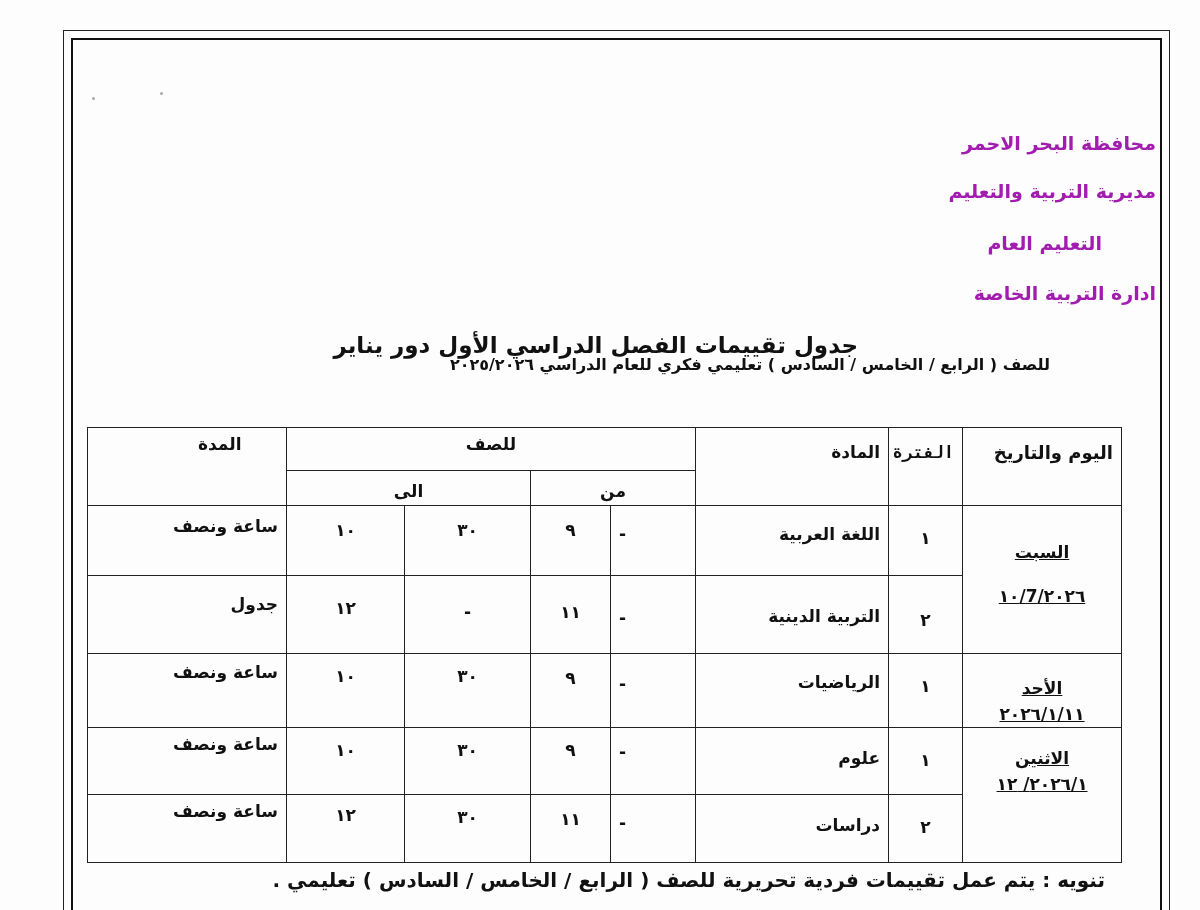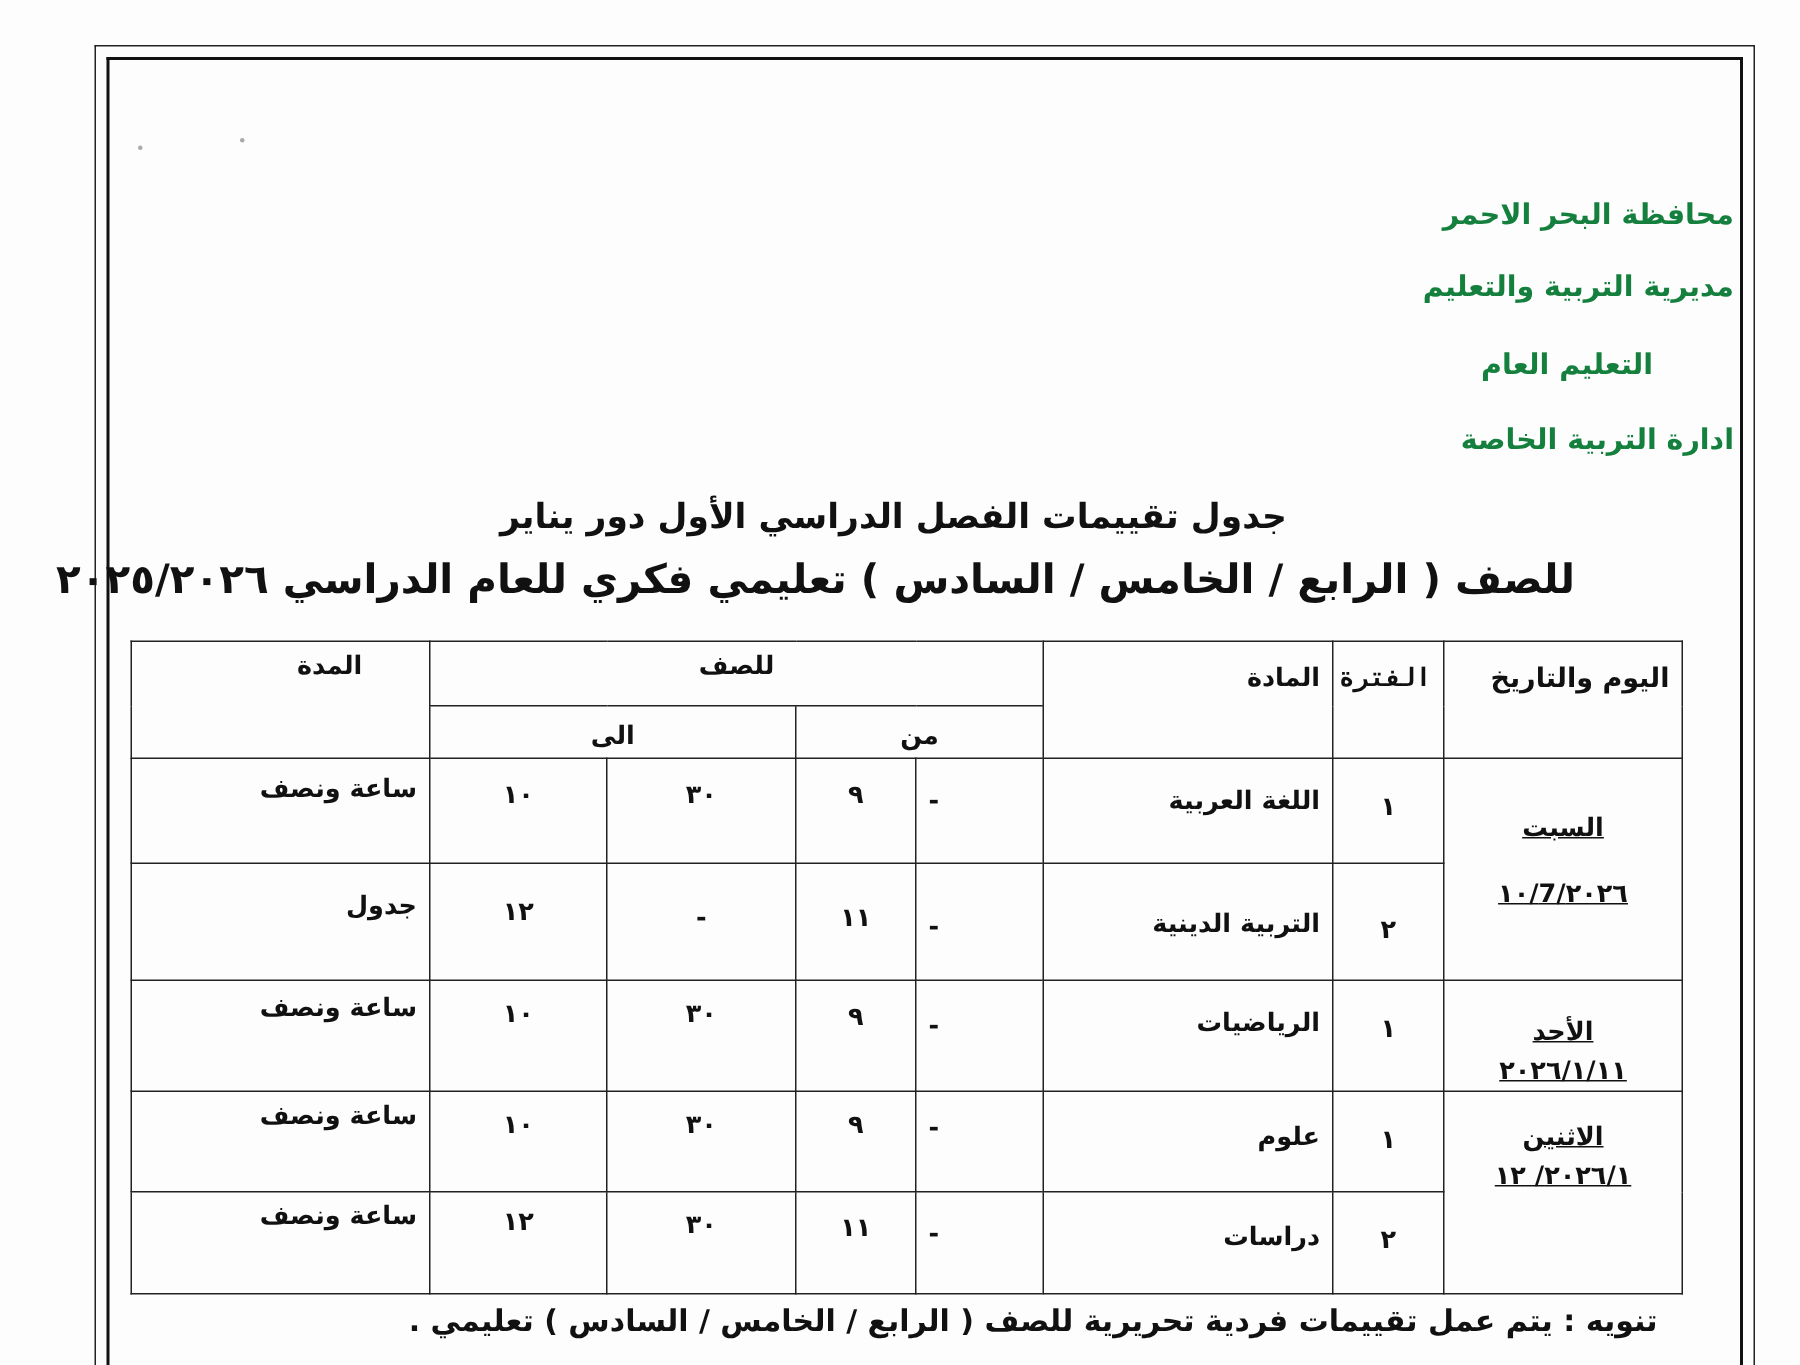--- a/index.html
+++ b/index.html
@@ -10,32 +10,32 @@
     position: absolute; left: 63px; top: 30px; width: 1107px; height: 900px;
     border: 1.5px solid #222; border-bottom: none;
   }
   .frame-inner {
     position: absolute; left: 71px; top: 38px; width: 1091px; height: 890px;
     border: 2.5px solid #111; border-bottom: none;
   }
 
   .hdr-line {
     position: absolute; right: 44px; font-weight: bold; font-size: 19px;
-    direction: rtl; text-align: right; white-space: nowrap; color: #15803d;
+    direction: rtl; text-align: right; white-space: nowrap; color: #a21caf;
   }
   #h1 { top: 132px; }
   #h2 { top: 180px; }
   #h3 { top: 232px; right: 98px; }
   #h4 { top: 282px; }
 
   .title {
     position: absolute; font-weight: bold; direction: rtl; white-space: nowrap; color: #111;
   }
   #title1 { top: 332px; right: 342px; font-size: 23px; }
-  #title2 { top: 371px; right: 150px; font-size: 27px; }
+  #title2 { top: 355px; right: 150px; font-size: 16px; }
 
   table.sched {
     position: absolute; left: 87px; top: 427px; width: 1034px;
     border-collapse: collapse; direction: rtl; table-layout: fixed;
   }
   table.sched td, table.sched th {
     border: 1.3px solid #222; font-weight: bold; color: #111;
     font-size: 17px; vertical-align: top; padding: 6px 8px 0 8px;
   }
   table.sched th { text-align: right; }

